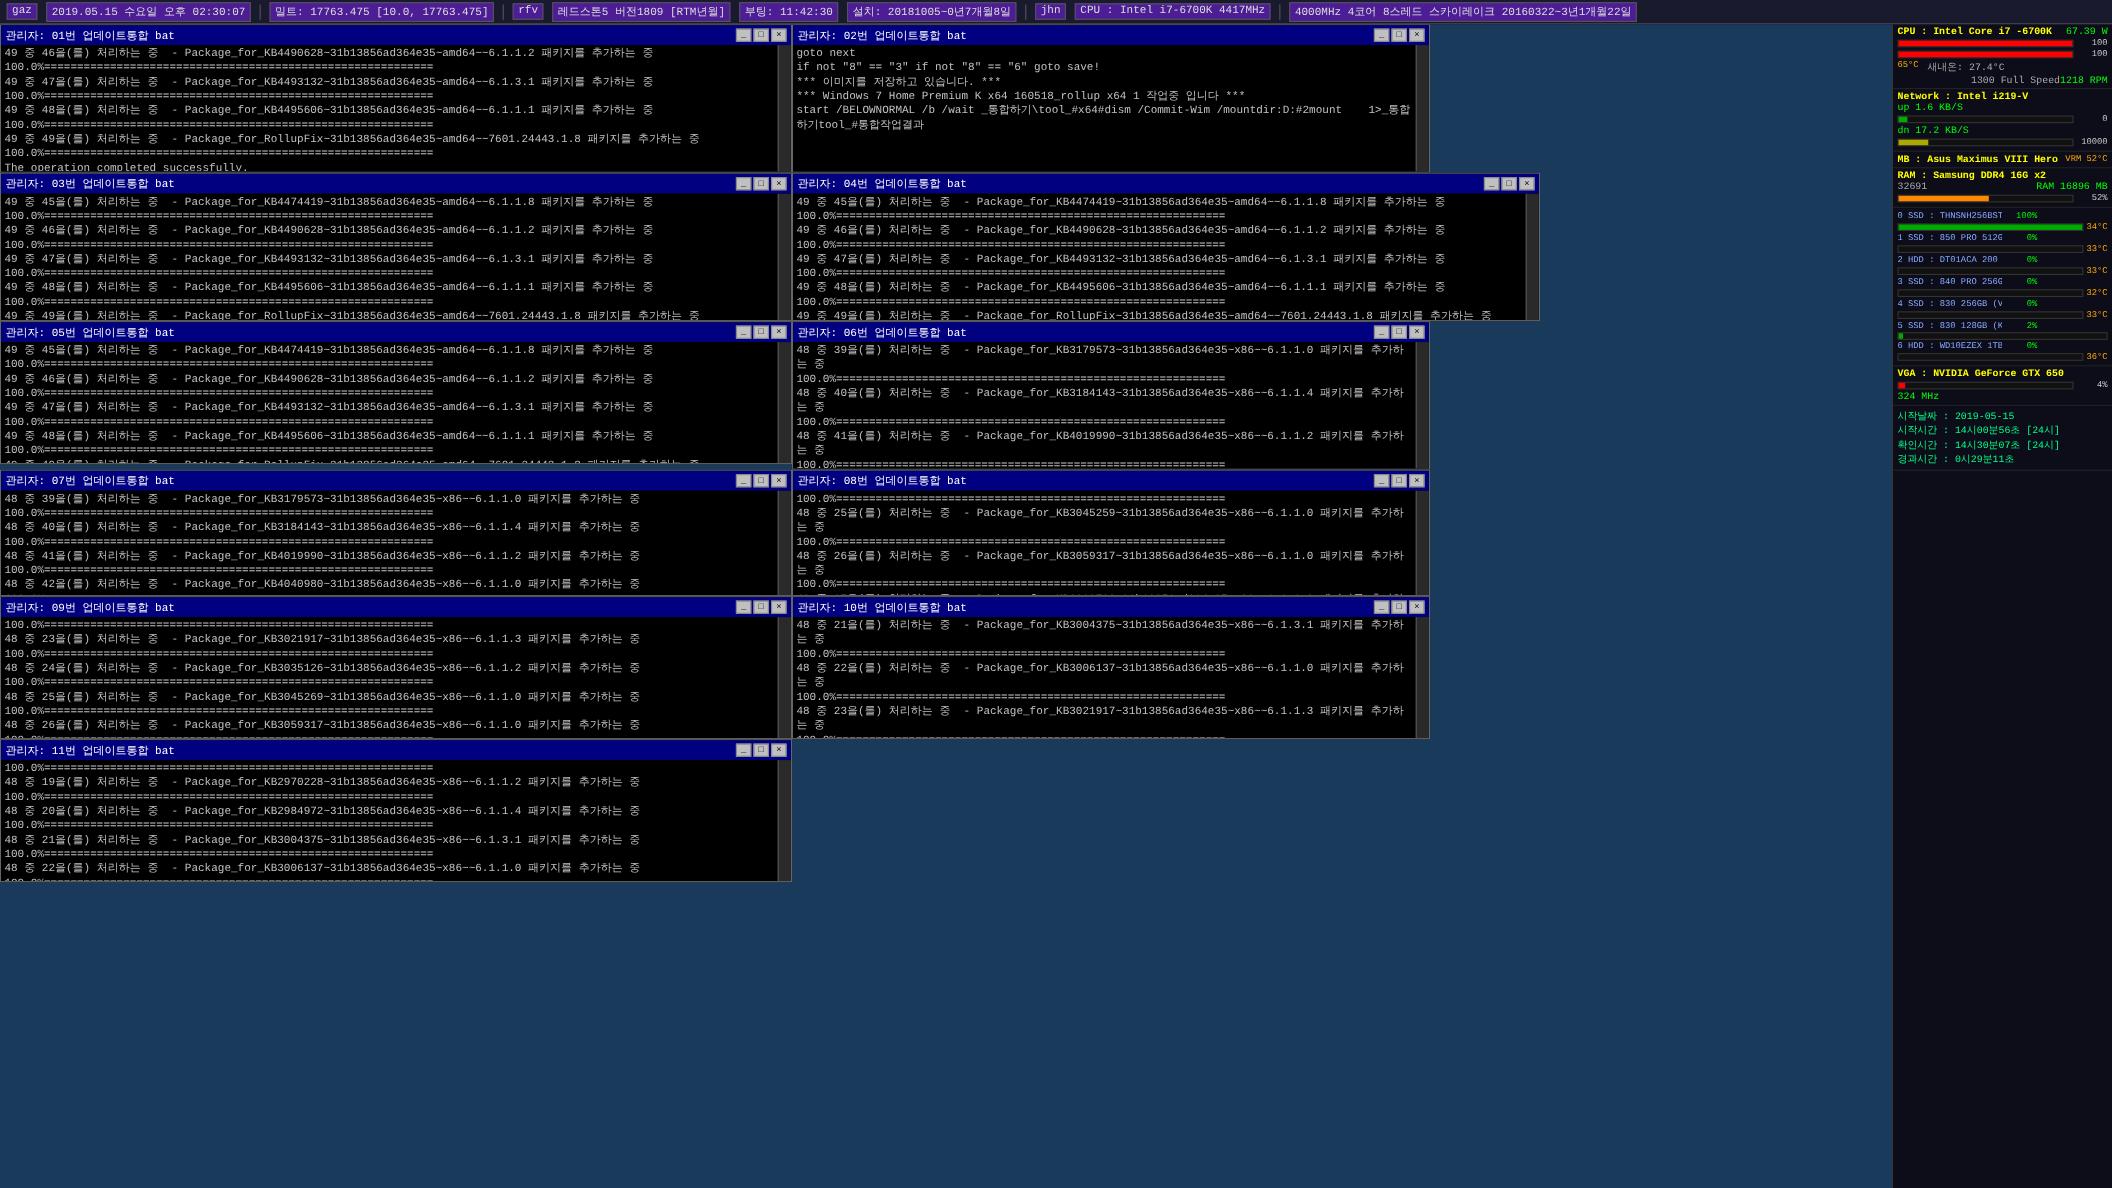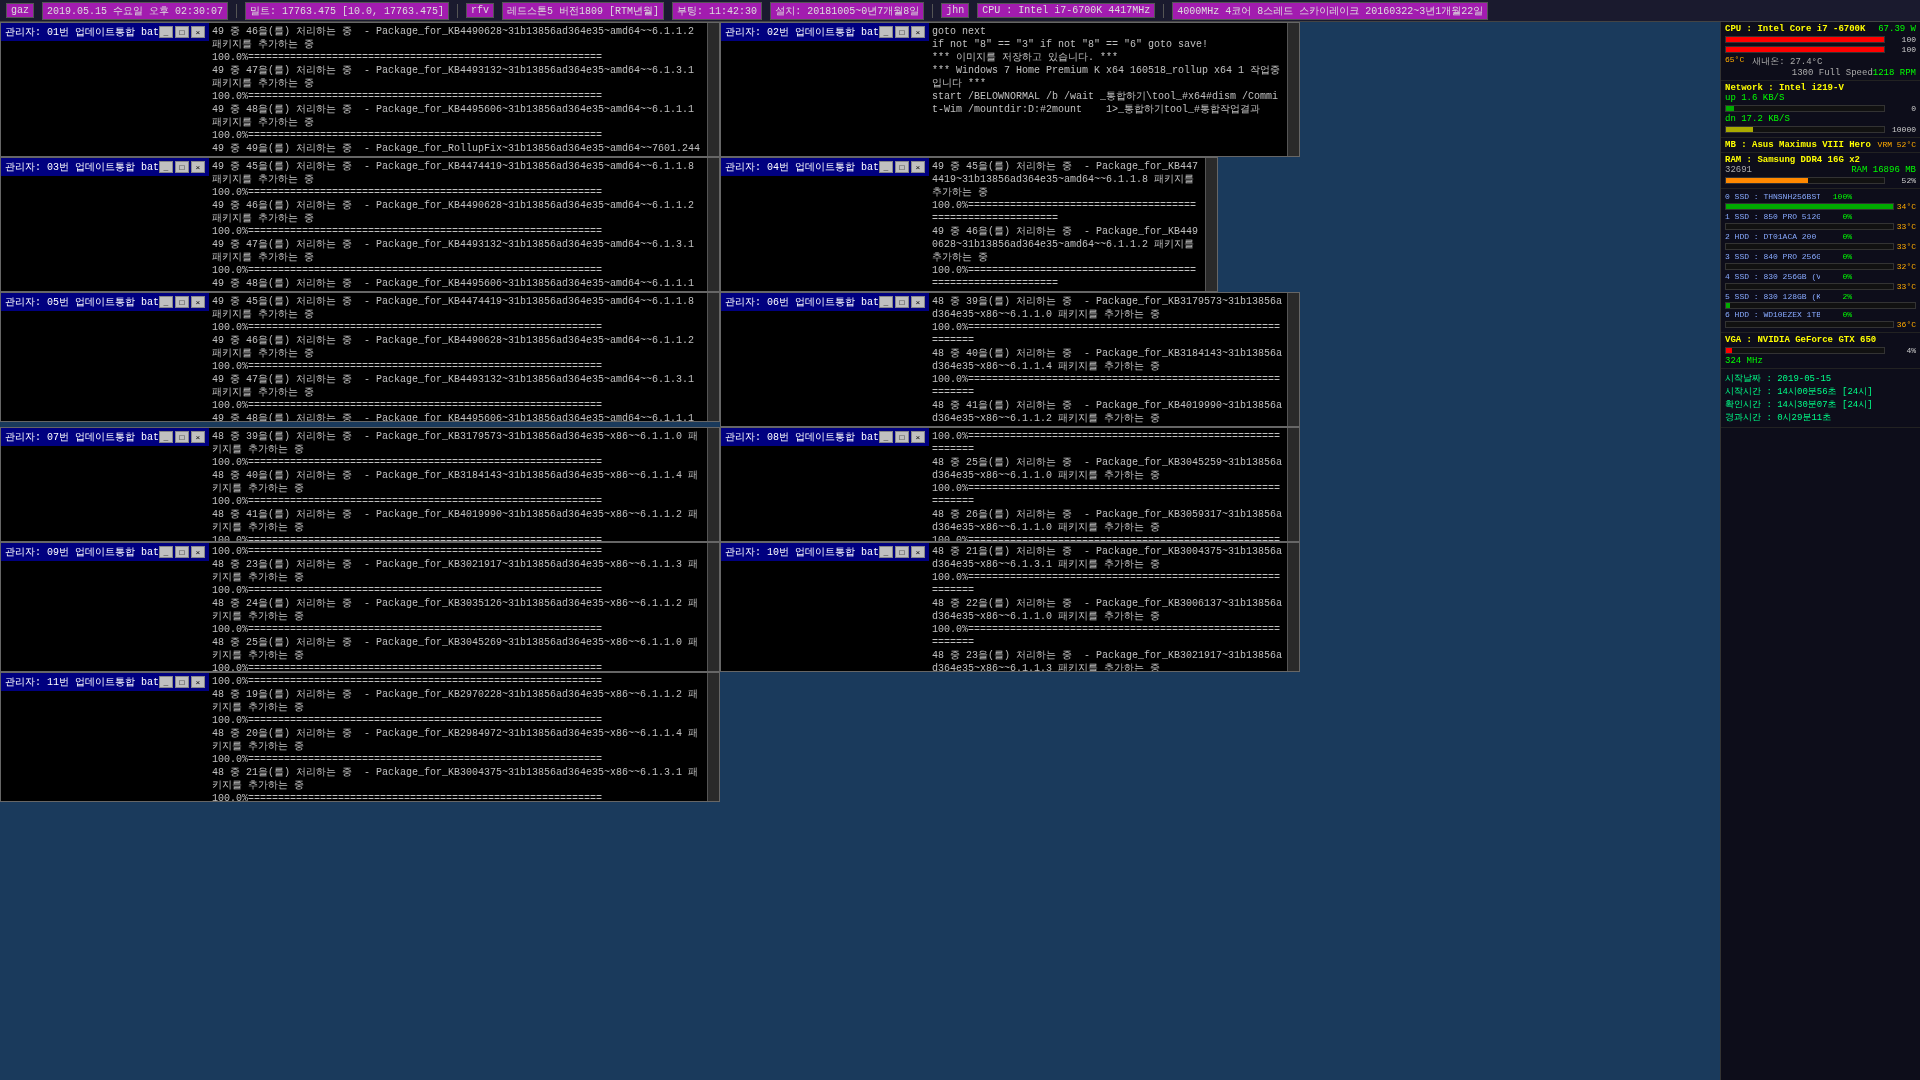--- a/index.html
+++ b/index.html
@@ -31,21 +31,21 @@
       align-items: center;
       gap: 8px;
       padding: 0 6px;
       flex: 1;
     }
     .taskbar-item {
       color: #ddd;
       font-size: 10px;
       padding: 1px 4px;
       border: 1px solid #555;
-      background: #a21caf;
+      background: #4c1d95;
       white-space: nowrap;
     }
     .taskbar-divider {
       width: 1px;
       height: 14px;
       background: #555;
     }
 
     
     .desktop {
@@ -56,21 +56,21 @@
       bottom: 0;
       background: #1a3a5c;
     }
 
     
     .cmd-window {
       position: absolute;
       background: #000000;
       border: 1px solid #666;
       display: flex;
-      flex-direction: row;
+      flex-direction: column;
     }
     .cmd-titlebar {
       height: 18px;
       background: #000080;
       display: flex;
       align-items: center;
       justify-content: space-between;
       padding: 0 4px;
       cursor: default;
       flex-shrink: 0;
@@ -299,21 +299,21 @@
 100.0%===========================================================
 49 중 47을(를) 처리하는 중  - Package_for_KB4493132~31b13856ad364e35~amd64~~6.1.3.1 패키지를 추가하는 중
 100.0%===========================================================
 49 중 48을(를) 처리하는 중  - Package_for_KB4495606~31b13856ad364e35~amd64~~6.1.1.1 패키지를 추가하는 중
 100.0%===========================================================
 49 중 49을(를) 처리하는 중  - Package_for_RollupFix~31b13856ad364e35~amd64~~7601.24443.1.8 패키지를 추가하는 중
 100.0%===========================================================</div>
         <div class="cmd-scrollbar"></div>
       </div>
     </div>
-    <div class="cmd-window" style="left: 720px; top: 157px; width: 498px; height: 135px;">
+    <div class="cmd-window" style="left: 720px; top: 157px; width: 680px; height: 135px;">
       <div class="cmd-titlebar">
         <span class="cmd-title">관리자: 04번 업데이트통합 bat</span>
         <div class="cmd-controls">
           <div class="cmd-btn">_</div>
           <div class="cmd-btn">□</div>
           <div class="cmd-btn">×</div>
         </div>
       </div>
       <div class="cmd-body">
         <div class="cmd-content">49 중 45을(를) 처리하는 중  - Package_for_KB4474419~31b13856ad364e35~amd64~~6.1.1.8 패키지를 추가하는 중

